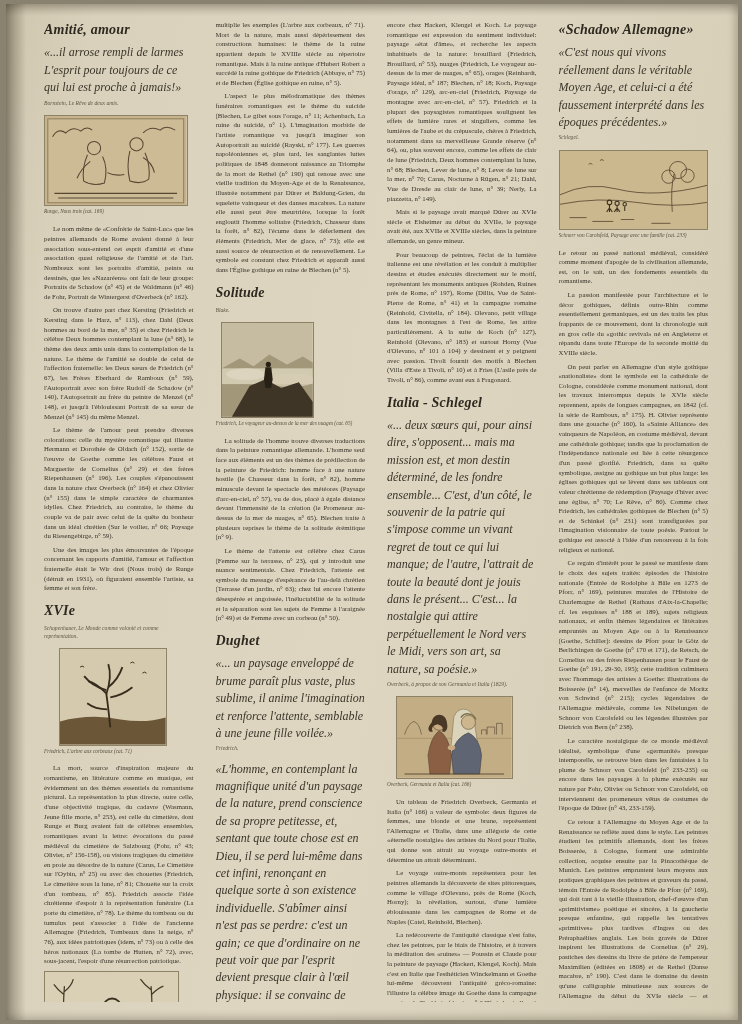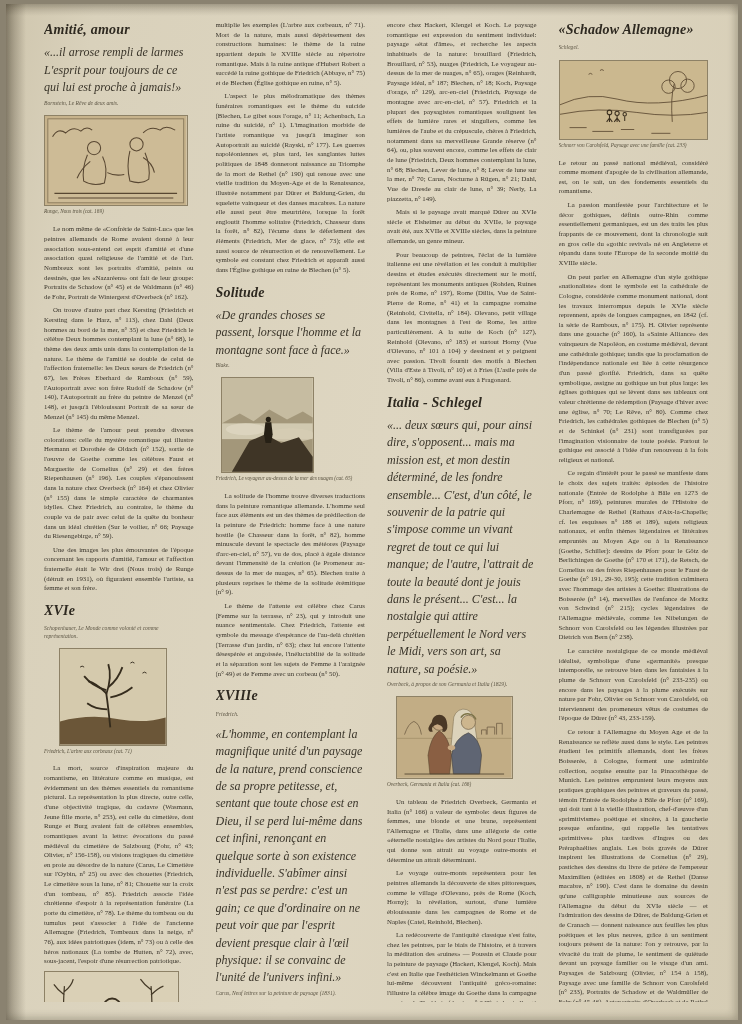--- a/index.html
+++ b/index.html
@@ -133,21 +133,20 @@
 
       </figure>
 
     </div>
 
     <div class="col">
       <p class="bp" style="text-indent:0;">multiplie les exemples (L'arbre aux corbeaux, n° 71). Mort de la nature, mais aussi dépérissement des constructions humaines: le thème de la ruine appartient depuis le XVIIIe siècle au répertoire romantique. Mais à la ruine antique d'Hubert Robert a succédé la ruine gothique de Friedrich (Abbaye, n° 75) et de Blechen (Église gothique en ruine, n° 5).</p>
       <p class="bp">L'aspect le plus mélodramatique des thèmes funéraires romantiques est le thème du suicide (Blechen, Le gibet sous l'orage, n° 11; Achenbach, La ruine du suicidé, n° 1). L'imagination morbide de l'artiste romantique va jusqu'à imaginer son Autoportrait au suicidé (Rayski, n° 177). Les guerres napoléoniennes et, plus tard, les sanglantes luttes politiques de 1848 donneront naissance au Triomphe de la mort de Rethel (n° 190) qui renoue avec une vieille tradition du Moyen-Age et de la Renaissance, illustrée notamment par Dürer et Baldung-Grien, du squelette vainqueur et des danses macabres. La nature elle aussi peut être meurtrière, lorsque la forêt engloutit l'homme solitaire (Friedrich, Chasseur dans la forêt, n° 82), l'écume dans le déferlement des éléments (Friedrich, Mer de glace, n° 73); elle est aussi source de résurrection et de renouvellement. Le symbole est constant chez Friedrich et apparaît aussi dans l'Église gothique en ruine de Blechen (n° 5).</p>
 
       <h2 class="stitle gap-top">Solitude</h2>
-      <p class="lquote">«De grandes choses se passent, lorsque l'homme et la montagne sont face à face.»</p>
       <p class="qsrc">Blake.</p>
 
       <figure>
         <svg class="fig w62" viewBox="0 0 92 95">
           <rect width="92" height="95" fill="#c6bca1"></rect>
           <path d="M0,46 l18,-10 14,8 16,-12 18,10 16,-8 10,6 V95 H0 Z" fill="#a3977a"></path>
           <rect y="46" width="92" height="16" fill="#d9d1ba" opacity="0.85"></rect>
           <ellipse cx="24" cy="52" rx="20" ry="6" fill="#ded7c2" opacity="0.8"></ellipse>
           <ellipse cx="70" cy="58" rx="24" ry="7" fill="#d6cdb4" opacity="0.8"></ellipse>
           <path d="M10,95 L28,64 44,57 60,66 78,60 92,80 92,95 Z" fill="#3f3526"></path>
@@ -155,21 +154,22 @@
             <circle cx="47" cy="42" r="2.6"></circle>
             <path d="M44,45 h6 l1.4,12 -1.6,9 h-5.6 l-1.6,-9 Z"></path>
           </g>
         </svg>
         <figcaption class="figcap">Friedrich, Le voyageur au-dessus de la mer des nuages (cat. 65)</figcaption>
       </figure>
 
       <p class="bp">La solitude de l'homme trouve diverses traductions dans la peinture romantique allemande. L'homme seul face aux éléments est un des thèmes de prédilection de la peinture de Friedrich: homme face à une nature hostile (le Chasseur dans la forêt, n° 82), homme minuscule devant le spectacle des météores (Paysage d'arc-en-ciel, n° 57), vu de dos, placé à égale distance devant l'immensité de la création (le Promeneur au-dessus de la mer de nuages, n° 65). Blechen traite à plusieurs reprises le thème de la solitude érémitique (n° 9).</p>
       <p class="bp">Le thème de l'attente est célèbre chez Carus (Femme sur la terrasse, n° 23), qui y introduit une nuance sentimentale. Chez Friedrich, l'attente est symbole du message d'espérance de l'au-delà chrétien (Terrasse d'un jardin, n° 63); chez lui encore l'attente désespérée et angoissée, l'inéluctabilité de la solitude et la séparation sont les sujets de Femme à l'araignée (n° 49) et de Femme avec un corbeau (n° 50).</p>
 
-      <h2 class="stitle gap-top">XVIIIe</h2>
+      <h2 class="stitle gap-top">Dughet</h2>
+      <p class="lquote">«... un paysage enveloppé de brume paraît plus vaste, plus sublime, il anime l'imagination et renforce l'attente, semblable à une jeune fille voilée.»</p>
       <p class="qsrc">Friedrich.</p>
 
       <p class="lquote">«L'homme, en contemplant la magnifique unité d'un paysage de la nature, prend conscience de sa propre petitesse, et, sentant que toute chose est en Dieu, il se perd lui-même dans cet infini, renonçant en quelque sorte à son existence individuelle. S'abîmer ainsi n'est pas se perdre: c'est un gain; ce que d'ordinaire on ne peut voir que par l'esprit devient presque clair à l'œil physique: il se convainc de l'unité de l'univers infini.»</p>
       <p class="qsrc">Carus, Neuf lettres sur la peinture de paysage (1831).</p>
 
       <p class="lquote">«Dieu est partout, après dans un grain de sable.»</p>
       <p class="qsrc">Friedrich à Cornelius.</p>
 
       <figure>
         <svg class="fig w96" viewBox="0 0 150 92">
@@ -223,20 +223,21 @@
 
       <p class="bp">Un tableau de Friedrich Overbeck, Germania et Italia (n° 166) a valeur de symbole: deux figures de femmes, une blonde et une brune, représentent l'Allemagne et l'Italie, dans une allégorie de cette «éternelle nostalgie» des artistes du Nord pour l'Italie, qui donne son attrait au voyage outre-monts et détermine un attrait déterminant.</p>
       <p class="bp">Le voyage outre-monts représentera pour les peintres allemands la découverte de sites pittoresques, comme le village d'Olevano, près de Rome (Koch, Horny); la révélation, surtout, d'une lumière éblouissante dans les campagnes de Rome et de Naples (Catel, Reinhold, Blechen).</p>
       <p class="bp">La redécouverte de l'antiquité classique s'est faite, chez les peintres, par le biais de l'histoire, et à travers la méditation des «ruines» — Poussin et Claude pour la peinture de paysage (Hackert, Klengel, Koch). Mais c'est en Italie que l'esthéticien Winckelmann et Goethe lui-même découvrent l'antiquité gréco-romaine: l'illustre la célèbre image du Goethe dans la campagne romaine de Tischbein (dessin, n° 247), à demi allongé sur des fragments de ruines antiques.</p>
       <p class="bp">Au contraire, les peintres «nazaréens» recherchent en Italie le Moyen Age des couleurs. Ils mènent une vie simple et réglée, et veulent revenir à la vie chrétienne primitive. Rome est pour eux la capitale de la Chrétienté, non celle des Césars. Ils sont attirés par l'aspect littéral, le goût des couleurs claires et lumineuses, posées en aplats, des «primitifs» italiens d'avant Raphaël. C'est sur place qu'ils étudient l'influence des grands ensembles de fresques monumentales du Vatican (Angelico, Raphaël, Pinturicchio, Pérugin), d'Orvieto (Signorelli), du Campo Santo de Pise: elle sera décisive et donnera naissance aux grands ensembles décoratifs de la Casa Bartholdy et du Casino Massimo. Notons aussi le goût de ces peintres pour les ensembles allemands dans l'étude des intérêts italiens et de collectionneurs dans ce domaine (Ramboux).</p>
       <p class="bp">L'Italie, où l'art est si proche de la nature et de la vie quotidienne, fascinera les artistes allemands tout au long du XIXe siècle. Le Rome d'alors était une véritable colonie allemande. Mais notons que les deux «grands» du romantisme, Friedrich et Runge, ne franchirent jamais les Alpes.</p>
     </div>
 
     <div class="col">
       <h2 class="stitle">«Schadow Allemagne»</h2>
+      <p class="lquote">«C'est nous qui vivons réellement dans le véritable Moyen Age, et celui-ci a été faussement interprété dans les époques précédentes.»</p>
       <p class="qsrc">Schlegel.</p>
 
       <figure>
         <svg class="fig w100" viewBox="0 0 155 82">
           <rect width="155" height="82" fill="#cbb88f"></rect>
           <g stroke="#5c4a32" fill="none" stroke-width="0.9">
             <path d="M0,46 q30,-14 60,-6 q40,10 95,-4"></path>
             <path d="M0,56 q40,-8 80,-2 q40,6 75,0"></path>
             <path d="M118,64 q-2,-26 2,-40"></path>
             <circle cx="124" cy="20" r="9"></circle>

